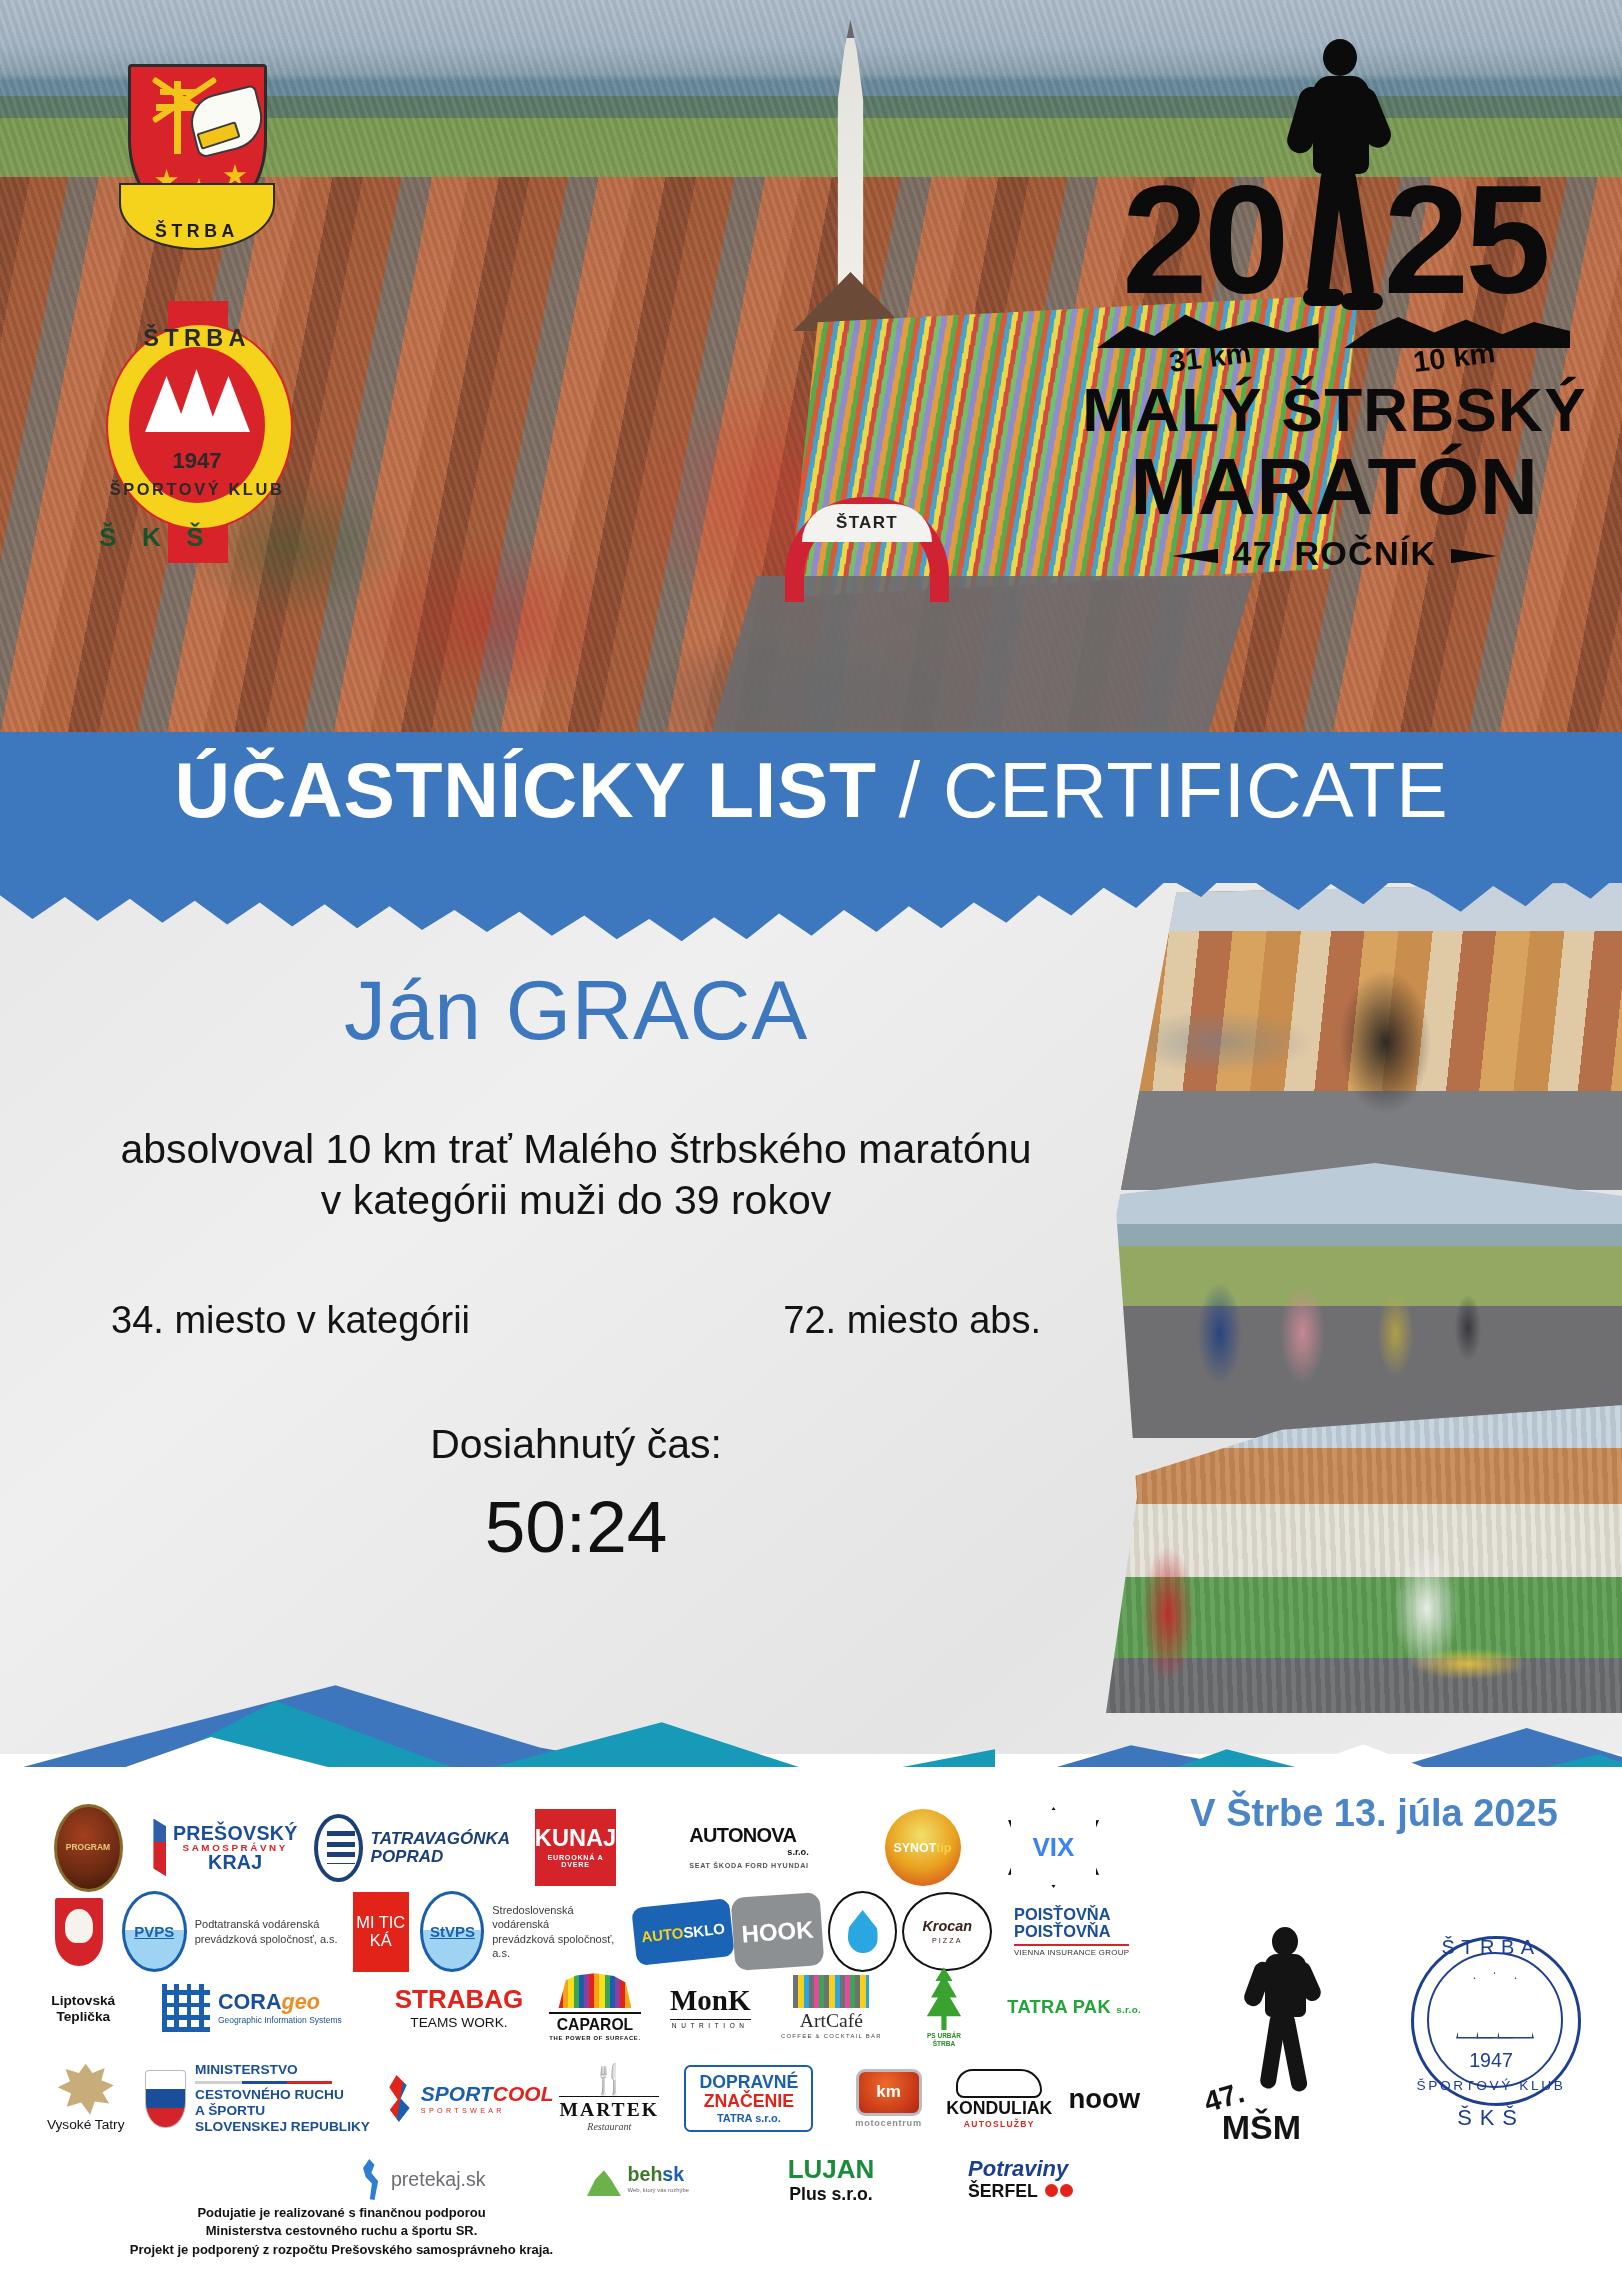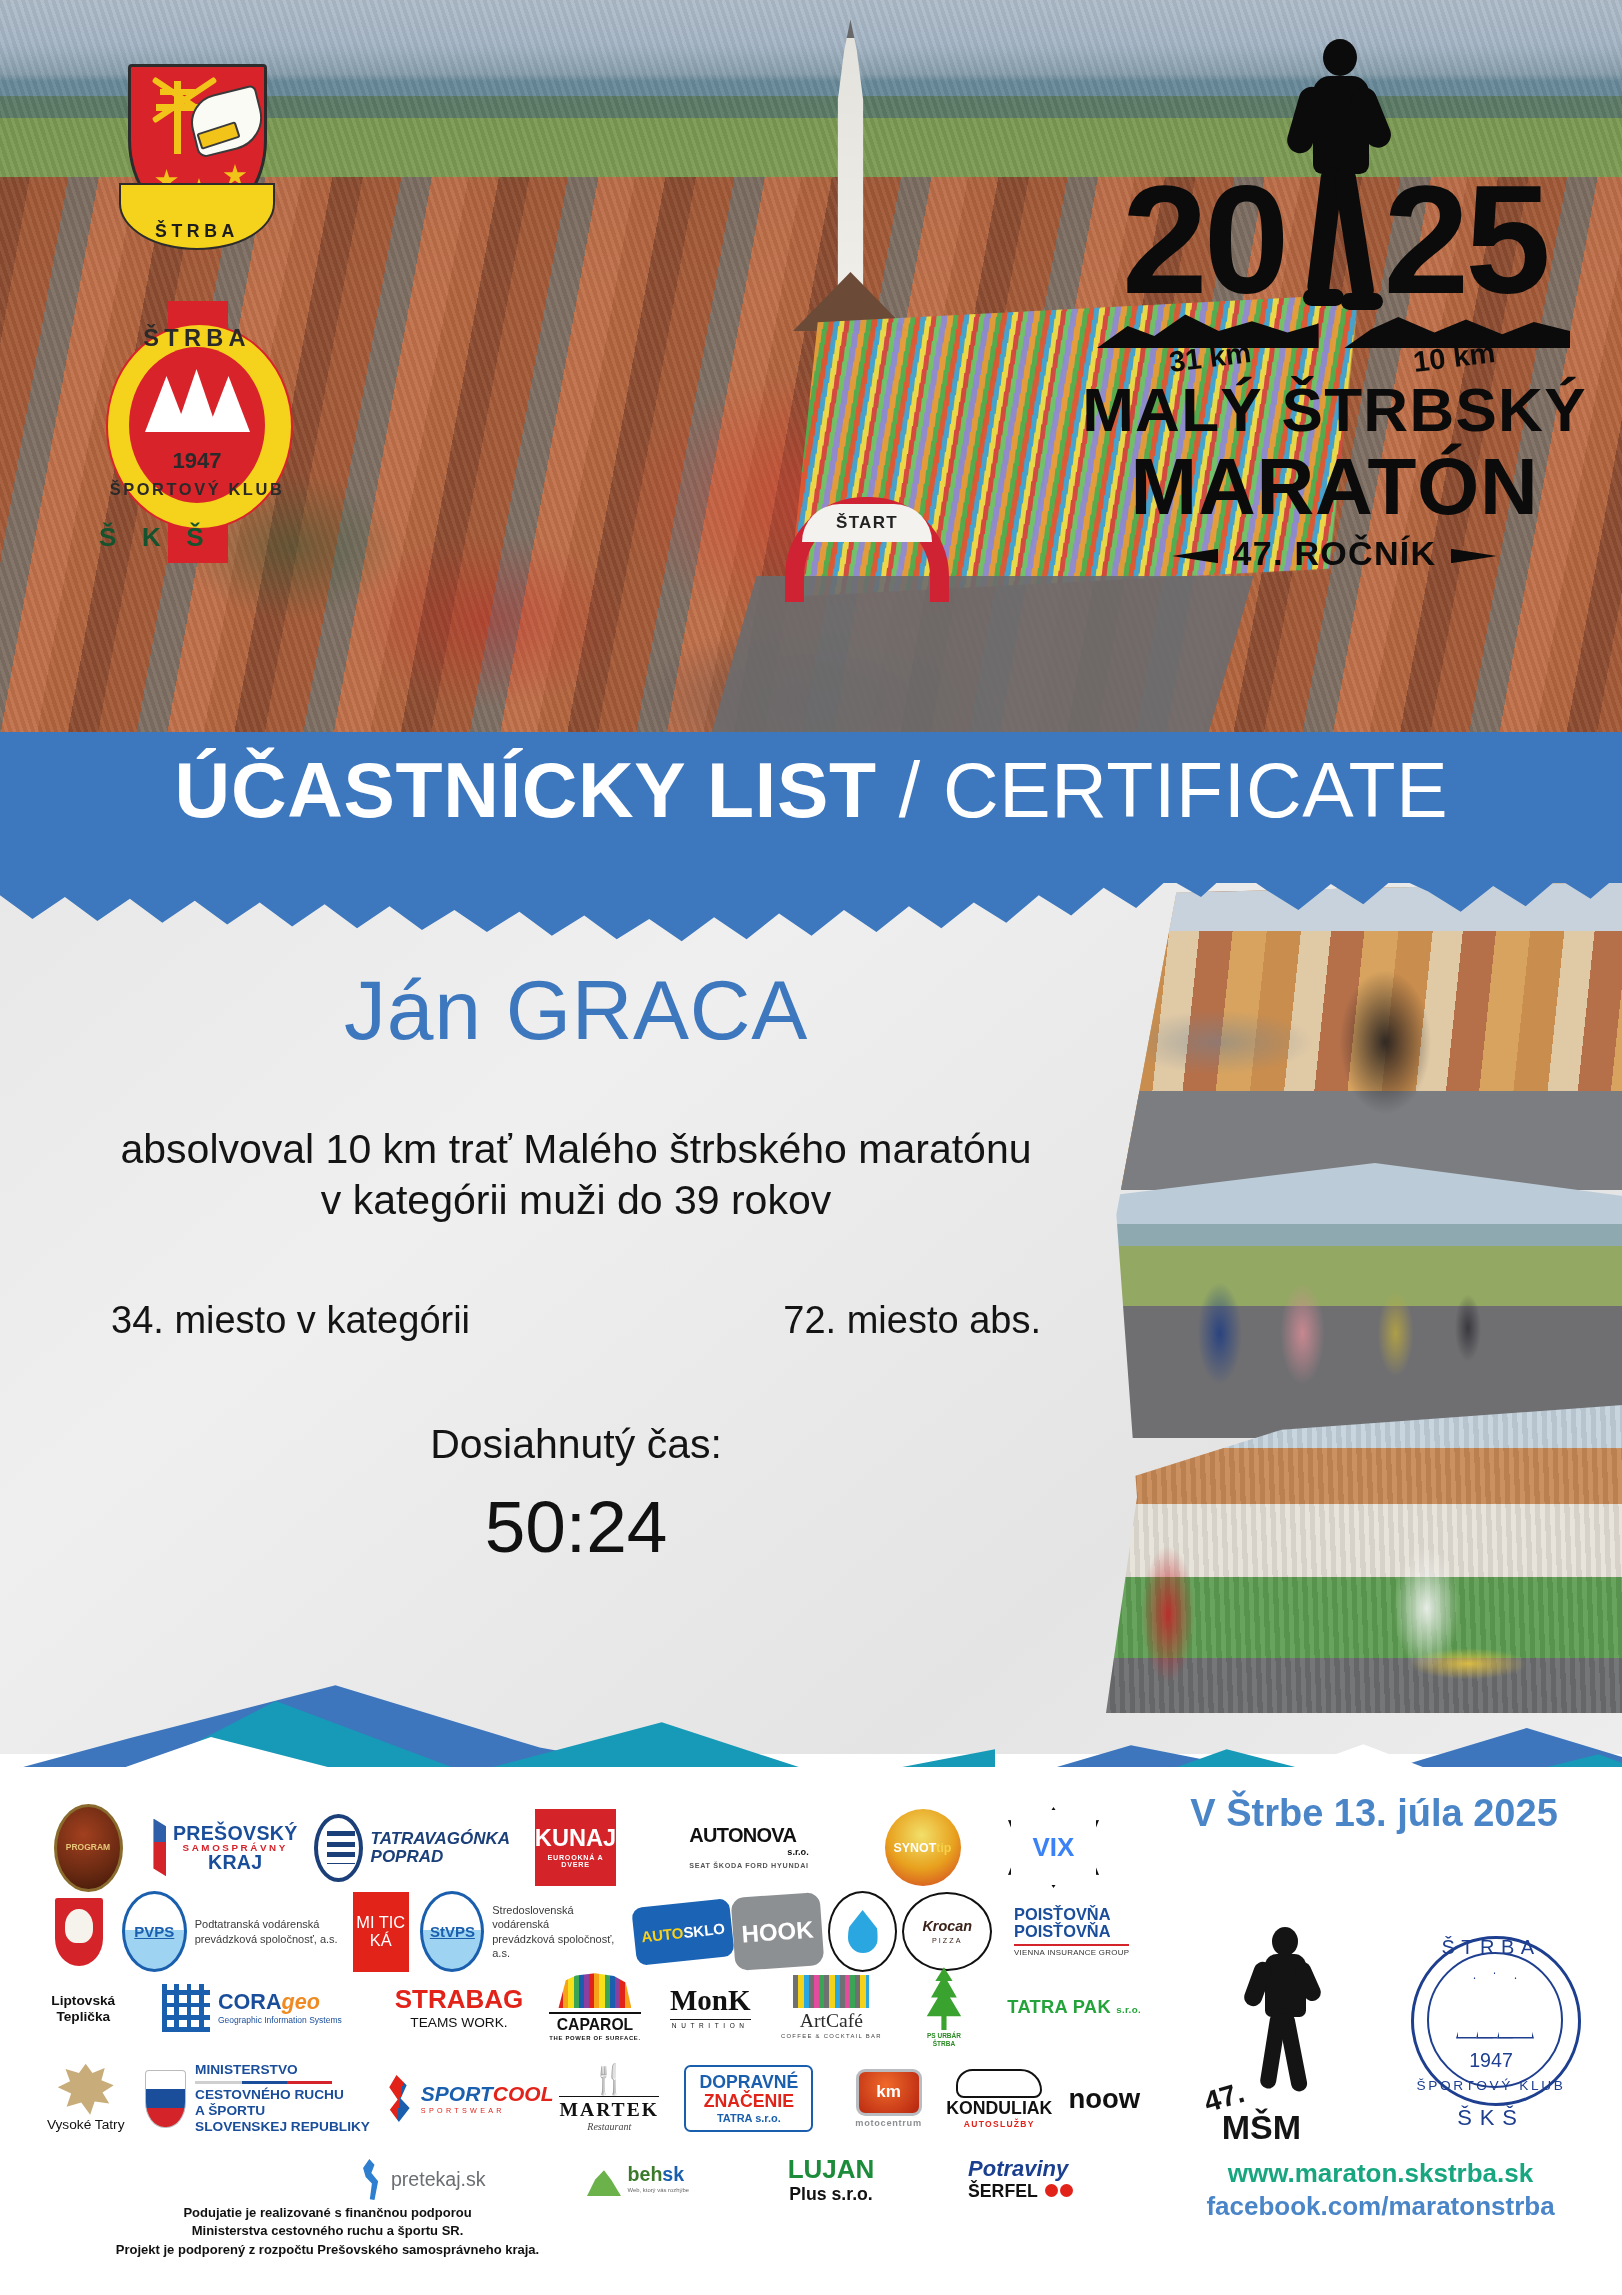--- a/index.html
+++ b/index.html
@@ -343,21 +343,21 @@
   .lg-ministerstvo .t .hr{display:block;height:2.6px;width:137px;margin:3.3px 0;
     background:linear-gradient(90deg,#cfcfcf 0 34%,#1a4e9b 34% 67%,#d5232a 67% 100%);}
   .lg-vt{text-align:center;}
   .lg-vt i{display:block;width:56px;height:51px;margin:0 auto 2.6px;background:#c8ad7a;
     clip-path:polygon(50% 0,62% 18%,84% 8%,78% 32%,100% 42%,80% 56%,92% 78%,66% 74%,58% 100%,42% 76%,16% 84%,24% 58%,0 46%,22% 34%,14% 10%,38% 18%);}
   .lg-vt .s{font:400 13.7px/1.15 "Liberation Sans",sans-serif;color:#111;}
   .lg-lipt{text-align:center;}
   .lg-lipt .s{font:700 13.7px/1.15 "Liberation Sans",sans-serif;color:#111;margin-top:2.6px;}
 
   
-  .fineprint{position:absolute;left:79px;top:437px;width:497px;text-align:center;
+  .fineprint{position:absolute;left:93px;top:437px;width:497px;text-align:center;
     font:700 13px/1.42 "Liberation Sans",sans-serif;color:#111;}
 
   
   .f-date{position:absolute;left:1171px;top:27px;width:406px;text-align:center;
     font:700 38px/1 "Liberation Sans",sans-serif;color:#4a85c8;}
   .f-emblems{position:absolute;left:1197px;top:140px;width:406px;height:236px;}
   .msm{position:absolute;left:6.5px;top:19.6px;width:170px;height:216px;}
   .msm .runner{position:absolute;left:43px;top:0;width:72px;height:164px;}
   .msm .runner .head{position:absolute;left:25px;top:0;width:26px;height:29px;border-radius:50%;background:#141414;}
   .msm .runner .torso{position:absolute;left:18.3px;top:27.5px;width:41px;height:63px;background:#141414;border-radius:11.8px 11.8px 6.5px 6.5px;}
@@ -765,20 +765,16 @@
             <i style="left:20px;height:63px"></i>
             <i style="left:41px"></i>
         </div>
         <div class="sksb-top">ŠTRBA</div>
         <div class="sksb-year">1947</div>
         <div class="sksb-arc">ŠPORTOVÝ KLUB</div>
         <div class="sksb-bot">ŠKŠ</div>
       </div>
     </div>
 
-    <div class="f-web">
-      <span class="www">www.maraton.skstrba.sk</span>
-      <span class="fb">facebook.com/maratonstrba</span>
-    </div>
   </div>
 
 </div>
 
 
 </body></html>

